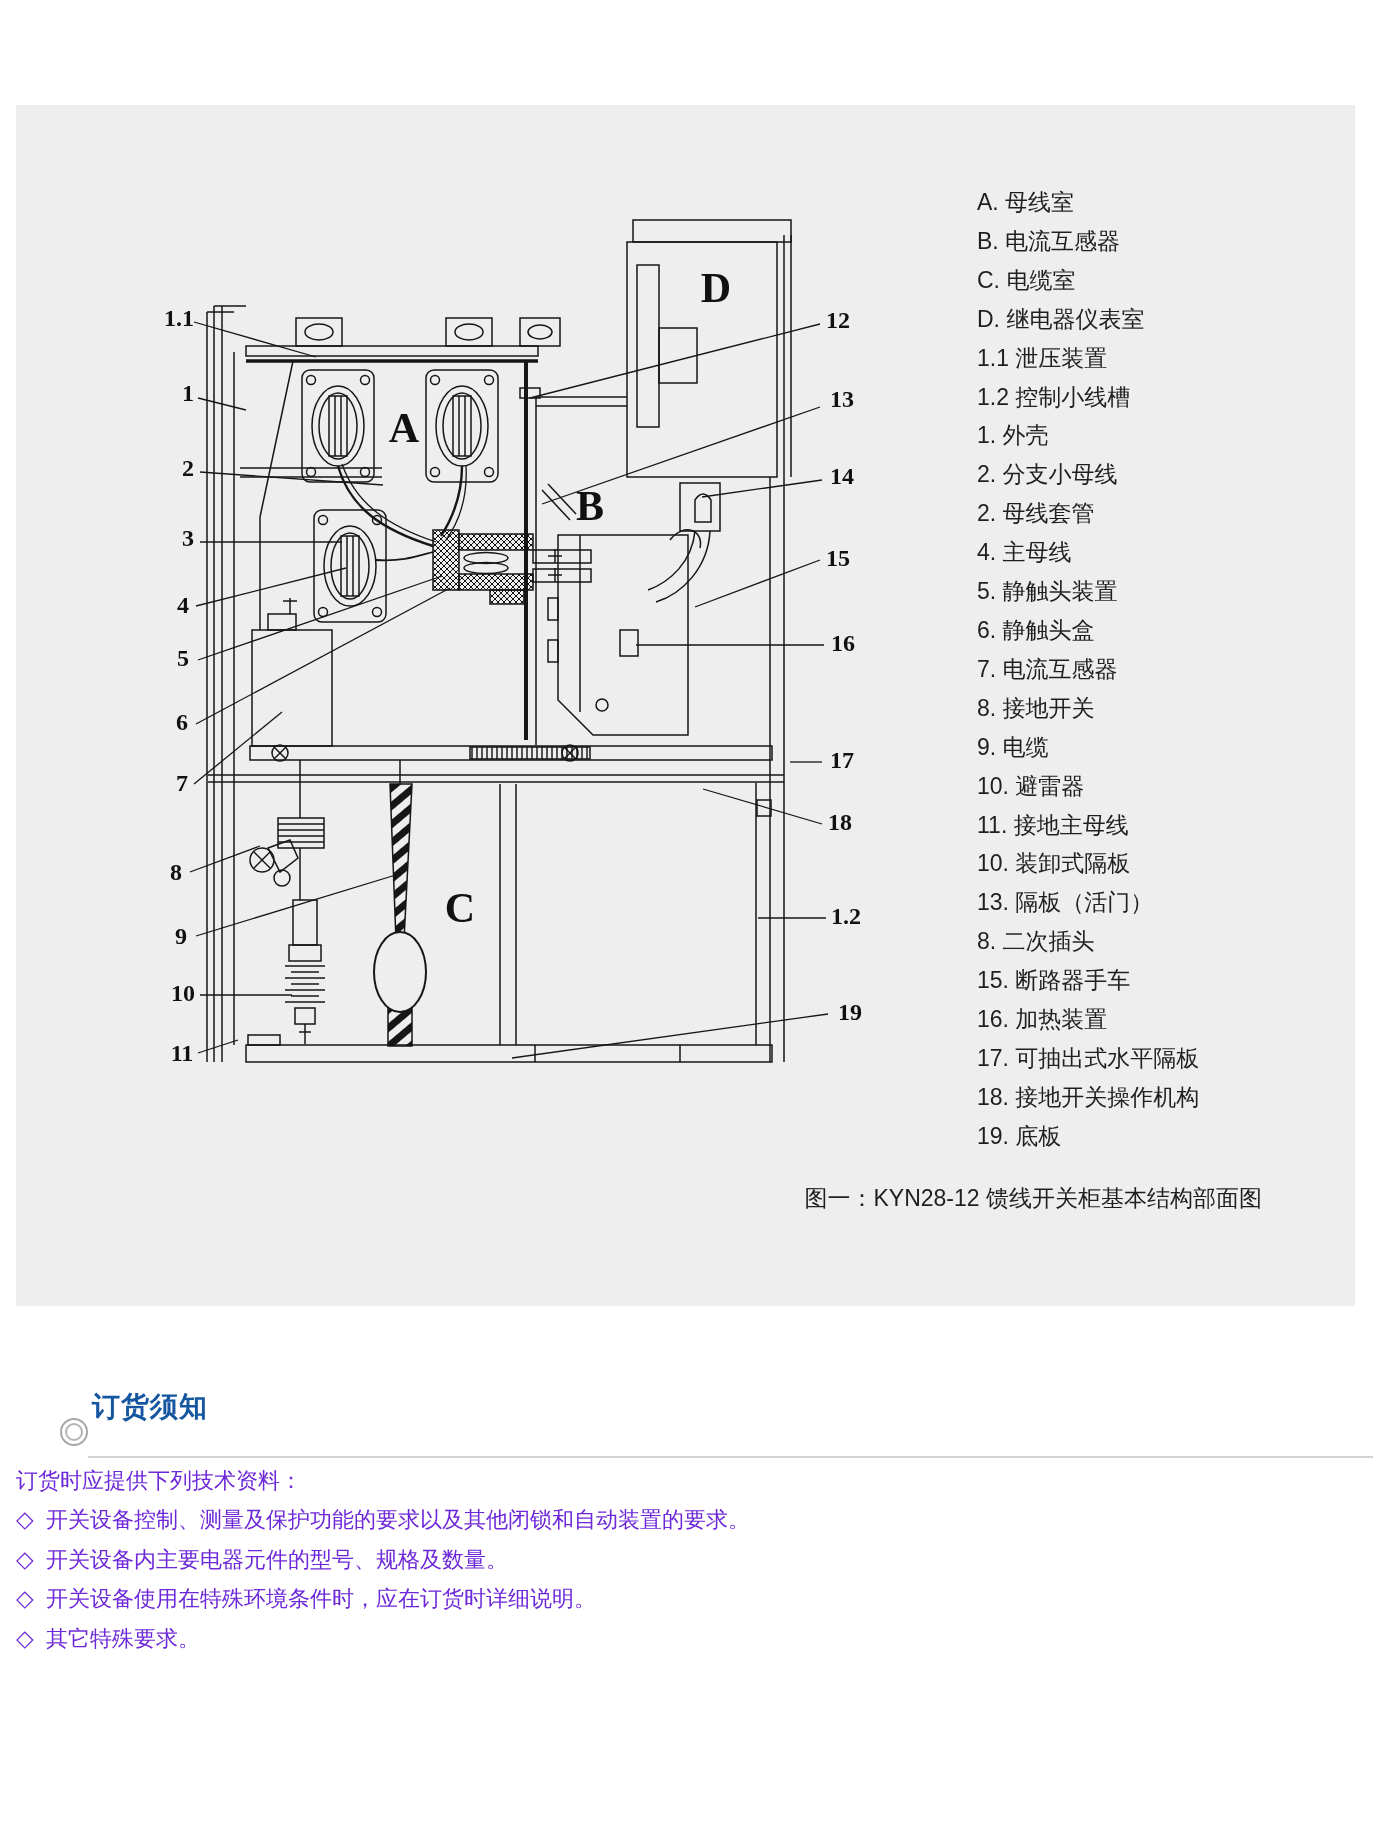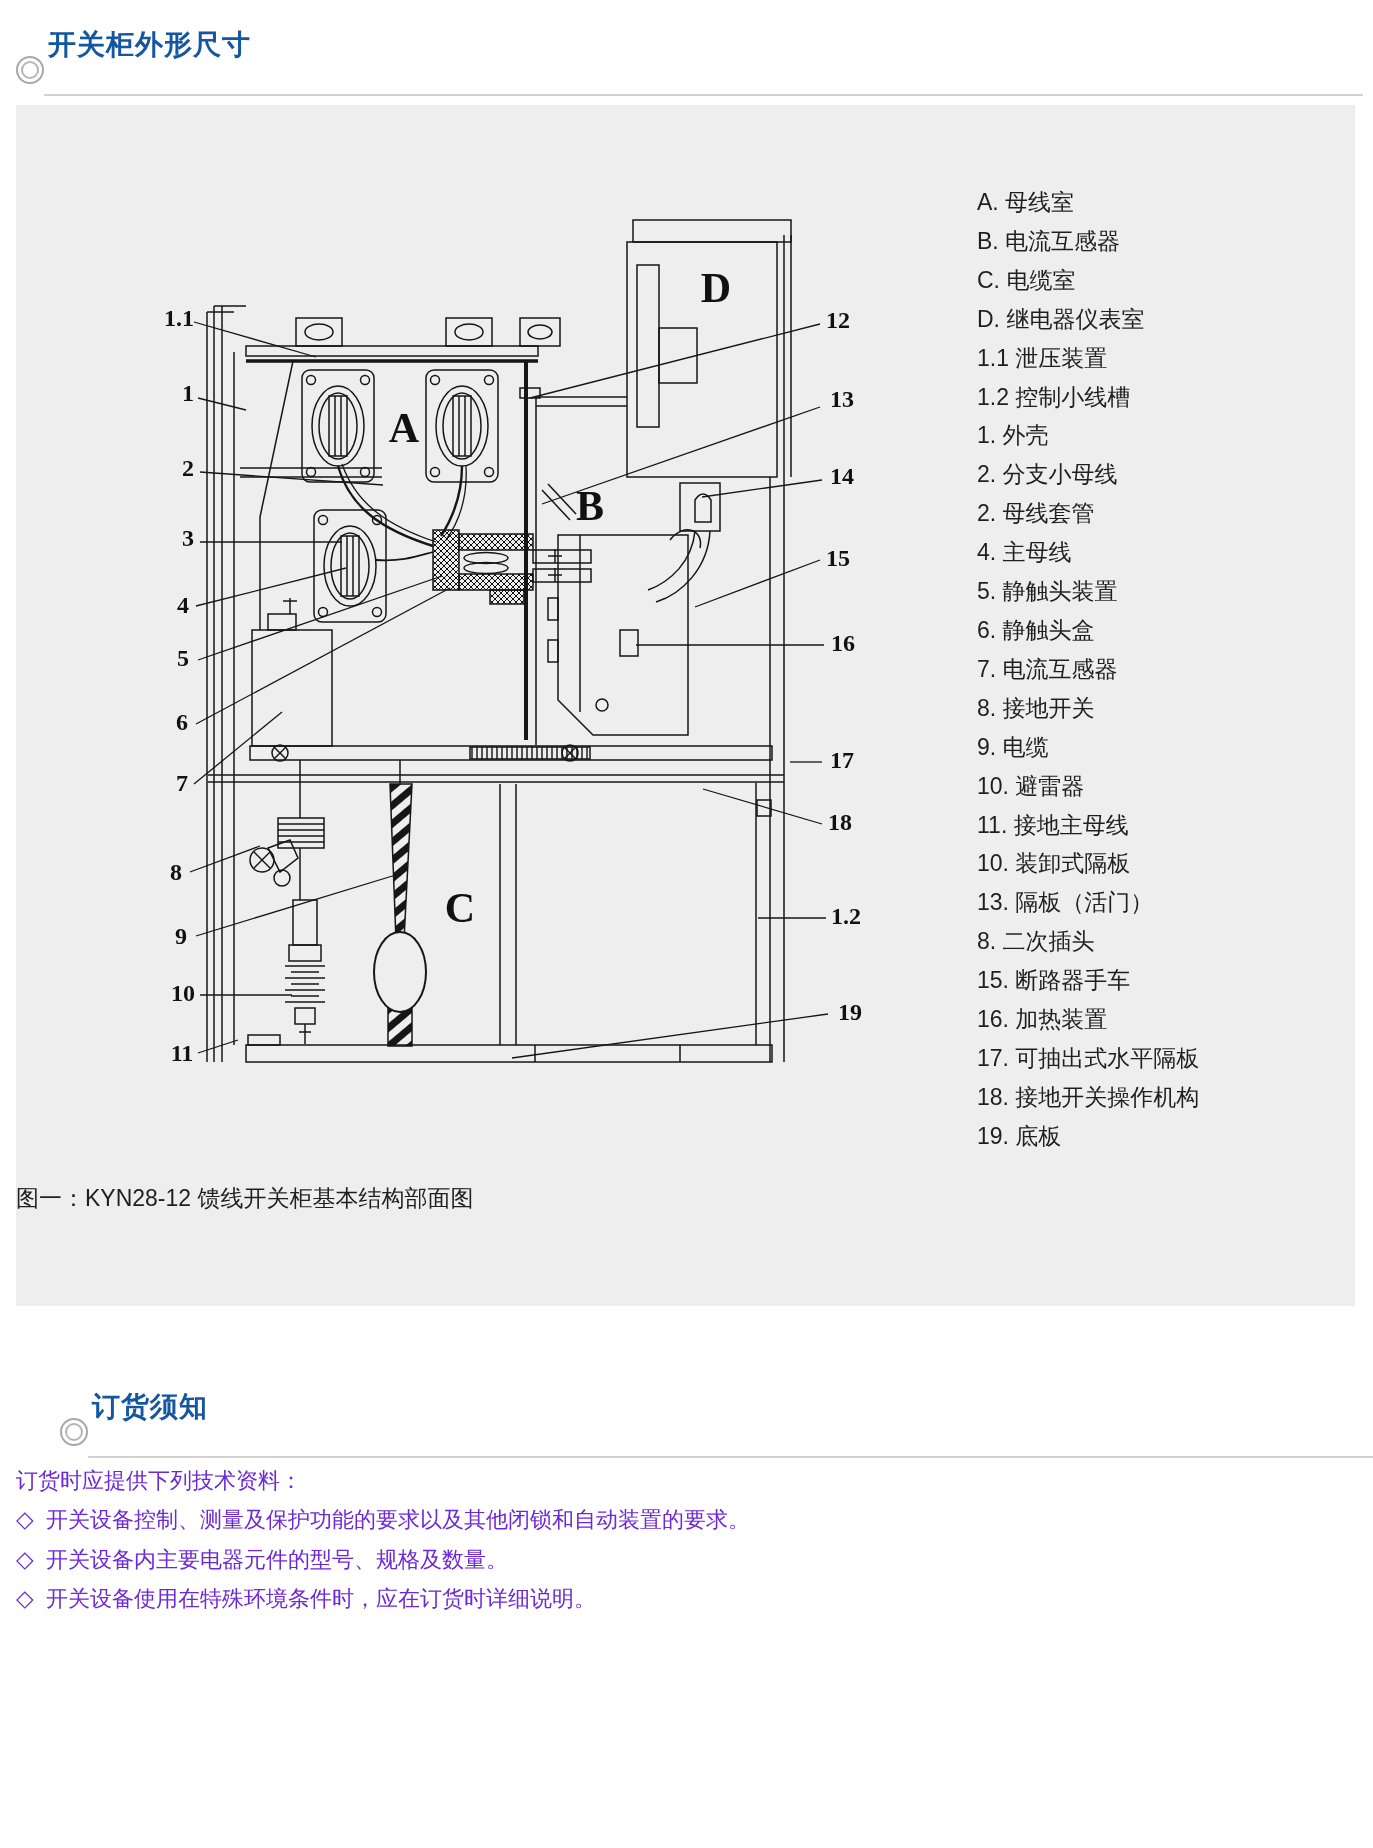--- a/index.html
+++ b/index.html
@@ -21,41 +21,36 @@
   .ring::after { content:""; position:absolute; inset:3px; border:2px solid #b5b5b5; border-radius:50%; }
   
   #figure-panel {
     position:absolute; left:16px; top:105px; width:1339px; height:1201px;
     background:#eeeeef;
   }
   #diagram-svg { position:absolute; left:134px; top:95px; }
   #legend { position:absolute; left:961px; top:78px; font-size:23px; line-height:38.9px; color:#1f1f1f; }
   .legend-row { white-space:nowrap; }
   #figure-caption {
-    position:absolute; left:0; top:1078px; width:1234px; text-align:left;
+    position:absolute; left:12px; top:1078px; width:1234px; text-align:right;
     font-size:23px; color:#1f1f1f;
   }
   
   #ordering { position:absolute; left:16px; top:1462px; width:1340px; font-size:22px; line-height:38.4px; color:#6d28d9; }
   .order-line { white-space:nowrap; }
   .bullet { display:inline-block; width:30px; font-size:23px; }
   
   text.callout { font-family:"Liberation Serif", serif; font-weight:bold; font-size:24px; fill:#111; }
   text.compartment { font-family:"Liberation Serif", serif; font-weight:bold; font-size:42px; fill:#111; }
 </style>
 </head>
 <body>
 
 <div id="page">
 
-  <div class="section-header" style="top:26px;">
-    <h2 class="section-title">开关柜外形尺寸</h2>
-    <div class="header-rule" style="top:68px;"></div>
-    <div class="ring" style="top:30px;"></div>
-  </div>
 
   <div id="figure-panel">
 
     <svg id="diagram-svg" width="720" height="880" viewBox="0 0 720 880">
       <defs>
         <pattern id="xh" patternUnits="userSpaceOnUse" width="6" height="6">
           <path d="M0,6 L6,0 M0,0 L6,6" stroke="#111" stroke-width="1" fill="none"></path>
         </pattern>
         <pattern id="dh" patternUnits="userSpaceOnUse" width="14" height="14" patternTransform="rotate(50)">
           <rect width="14" height="14" fill="#eeeeef"></rect>
@@ -394,16 +389,17 @@
     <div>
 
 
         <div class="order-line"><span class="bullet">◇</span><span>开关设备控制、测量及保护功能的要求以及其他闭锁和自动装置的要求。</span></div>
 
         <div class="order-line"><span class="bullet">◇</span><span>开关设备内主要电器元件的型号、规格及数量。</span></div>
 
 
         <div class="order-line"><span class="bullet">◇</span><span>开关设备使用在特殊环境条件时，应在订货时详细说明。</span></div>
 
+        <div class="order-line"><span class="bullet">◇</span><span>其它特殊要求。</span></div>
       </div>
   </div>
 
 </div>
 
 </body></html>

